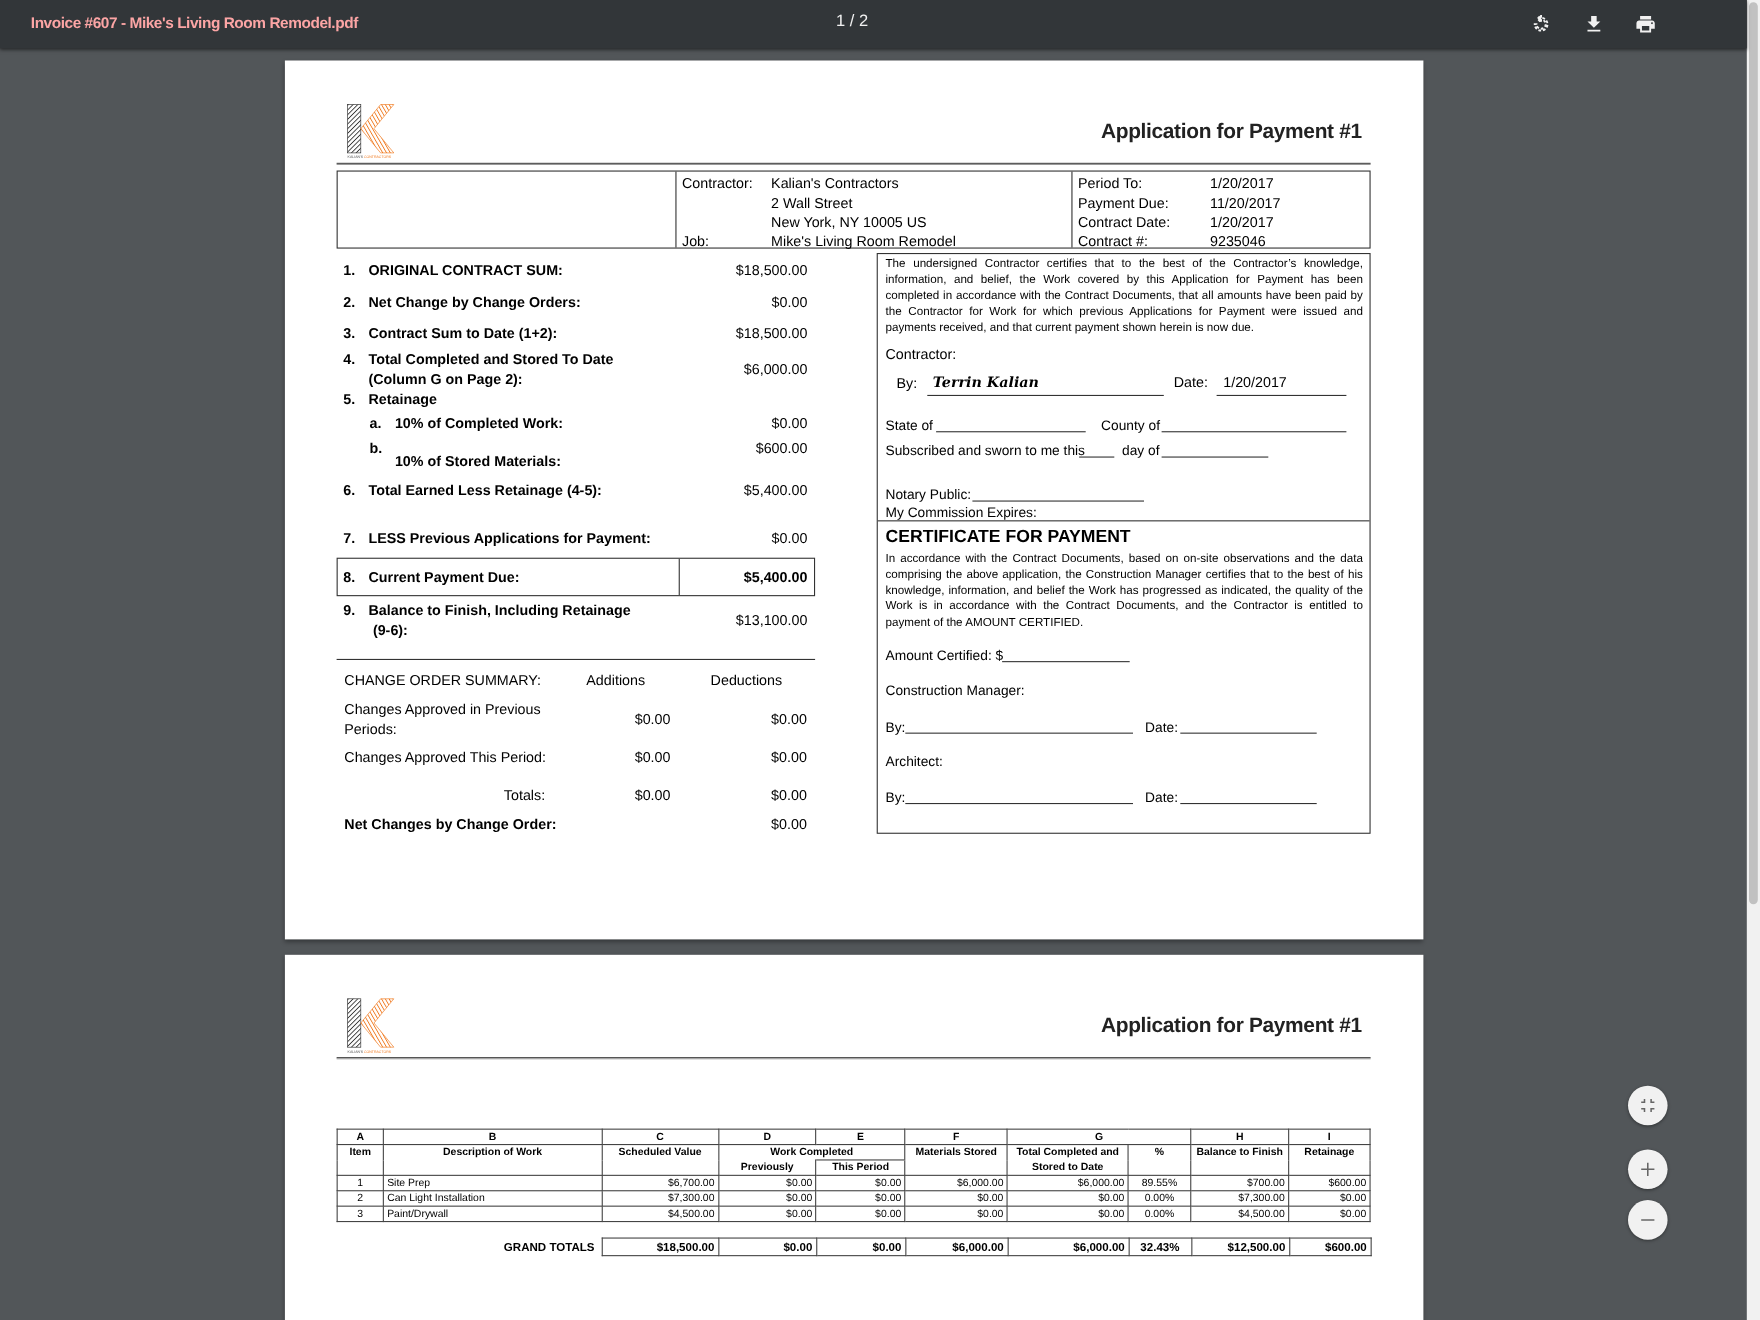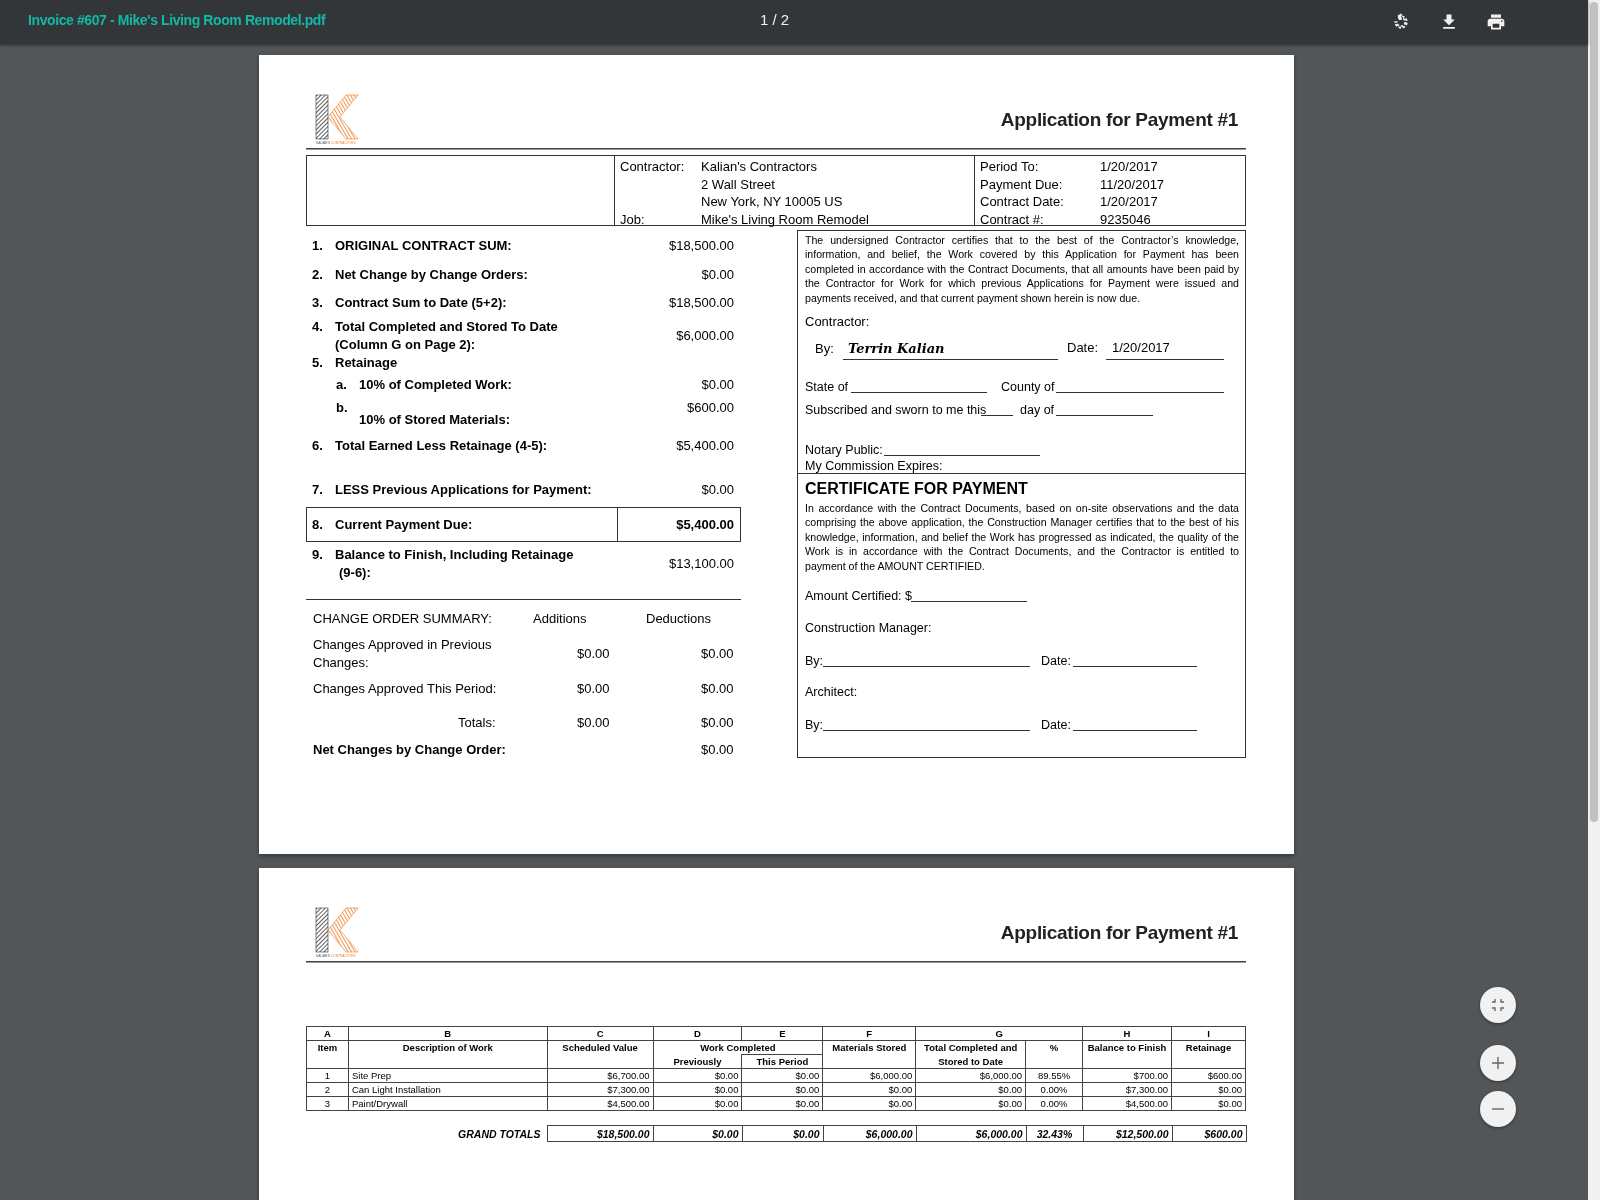--- a/index.html
+++ b/index.html
@@ -1,21 +1,21 @@
 <!DOCTYPE html>
 <html><head>
 <meta charset="utf-8">
 <style>
   * { box-sizing: border-box; margin: 0; padding: 0; }
   html, body { width: 1600px; height: 1200px; overflow: hidden; }
   body { background: #525659; font-family: "Liberation Sans", sans-serif; position: relative; }
 
   
   .toolbar { position: absolute; left: 0; top: 0; width: 1588px; height: 44px; background: #323639; box-shadow: 0 1px 3px rgba(0,0,0,0.5); z-index: 5; }
-  .doc-title { position: absolute; left: 28px; top: 12px; color: #14b8a6; font-size: 14px; font-weight: bold; letter-spacing: -0.4px; }
+  .doc-title { position: absolute; left: 28px; top: 12px; color: #fca5a5; font-size: 14px; font-weight: bold; letter-spacing: -0.4px; }
   .page-ind { position: absolute; left: 760px; top: 11px; color: #f1f1f1; font-size: 15px; }
   .tb-btn { position: absolute; top: 8px; width: 28px; height: 28px; display: flex; align-items: center; justify-content: center; cursor: pointer; }
   .tb-btn svg { width: 20px; height: 20px; }
 
   
   .scroll-track { position: absolute; left: 1588px; top: 0; width: 12px; height: 1200px; background: #f1f1f1; }
   .scroll-thumb { position: absolute; left: 2px; top: 2px; width: 8px; height: 820px; background: #c1c1c1; border-radius: 4px; }
 
   
   .page { position: absolute; left: 259px; width: 1035px; background: #fff; box-shadow: 0 2px 4px rgba(0,0,0,0.35); }
@@ -50,21 +50,21 @@
   .co { position: absolute; font-size: 13px; }
 
   
   .cs-title { position: absolute; left: 0; width: 1035px; text-align: center; top: 118px; font-size: 18px; font-weight: bold; }
   table.cs { position: absolute; left: 47px; top: 158px; border-collapse: collapse; font-size: 9.5px; width: 940px; }
   table.cs td, table.cs th { border: 1px solid #444; padding: 0 3px; height: 14px; line-height: 13px; }
   table.cs th { font-weight: bold; text-align: center; }
   table.cs td.r { text-align: right; }
   table.cs td.c { text-align: center; }
   table.gt { position: absolute; left: 180px; top: 257px; border-collapse: collapse; font-size: 10.5px; font-weight: bold; }
-  table.gt td { border: 1.5px solid #444; padding: 0 3px; height: 16px; text-align: right; font-style: italic; }
+  table.gt td { border: 1.5px solid #444; padding: 0 3px; height: 16px; text-align: right; }
   table.gt td.glbl { border: none; padding-right: 6px; }
 
   
   .fab { position: absolute; left: 1480px; width: 36px; height: 36px; border-radius: 50%; background: #f1f1f1; box-shadow: 0 1px 3px rgba(0,0,0,0.4); display: flex; align-items: center; justify-content: center; cursor: pointer; }
   .fab svg { width: 16px; height: 16px; }
 </style>
 </head>
 <body>
 
 <div class="toolbar">
@@ -137,21 +137,21 @@
   <div>
     <div class="sum-row" style="left:53px; top:183px"><span>1.</span></div>
     <div class="sum-row" style="left:76px; top:183px">ORIGINAL CONTRACT SUM:</div>
     <div class="sum-amt" style="left:355px; top:183px">$18,500.00</div>
 
     <div class="sum-row" style="left:53px; top:212px">2.</div>
     <div class="sum-row" style="left:76px; top:212px">Net Change by Change Orders:</div>
     <div class="sum-amt" style="left:355px; top:212px">$0.00</div>
 
     <div class="sum-row" style="left:53px; top:240px">3.</div>
-    <div class="sum-row" style="left:76px; top:240px">Contract Sum to Date (5+2):</div>
+    <div class="sum-row" style="left:76px; top:240px">Contract Sum to Date (1+2):</div>
     <div class="sum-amt" style="left:355px; top:240px">$18,500.00</div>
 
     <div class="sum-row" style="left:53px; top:264px">4.</div>
     <div class="sum-row" style="left:76px; top:264px">Total Completed and Stored To Date</div>
     <div class="sum-row" style="left:76px; top:282px">(Column G on Page 2):</div>
     <div class="sum-amt" style="left:355px; top:273px">$6,000.00</div>
 
     <div class="sum-row" style="left:53px; top:300px">5.</div>
     <div class="sum-row" style="left:76px; top:300px">Retainage</div>
 
@@ -184,21 +184,21 @@
     <div class="sum-amt" style="left:355px; top:501px">$13,100.00</div>
   </div>
 
   <div class="co-rule"></div>
   <div>
     <div class="co" style="left:54px; top:556px">CHANGE ORDER SUMMARY:</div>
     <div class="co" style="left:274px; top:556px">Additions</div>
     <div class="co" style="left:387px; top:556px">Deductions</div>
 
     <div class="co" style="left:54px; top:582px">Changes Approved in Previous</div>
-    <div class="co" style="left:54px; top:600px">Changes:</div>
+    <div class="co" style="left:54px; top:600px">Periods:</div>
     <div class="co" style="left:318px; top:591px">$0.00</div>
     <div class="co" style="left:442px; top:591px">$0.00</div>
 
     <div class="co" style="left:54px; top:626px">Changes Approved This Period:</div>
     <div class="co" style="left:318px; top:626px">$0.00</div>
     <div class="co" style="left:442px; top:626px">$0.00</div>
 
     <div class="co" style="left:199px; top:660px">Totals:</div>
     <div class="co" style="left:318px; top:660px">$0.00</div>
     <div class="co" style="left:442px; top:660px">$0.00</div>

